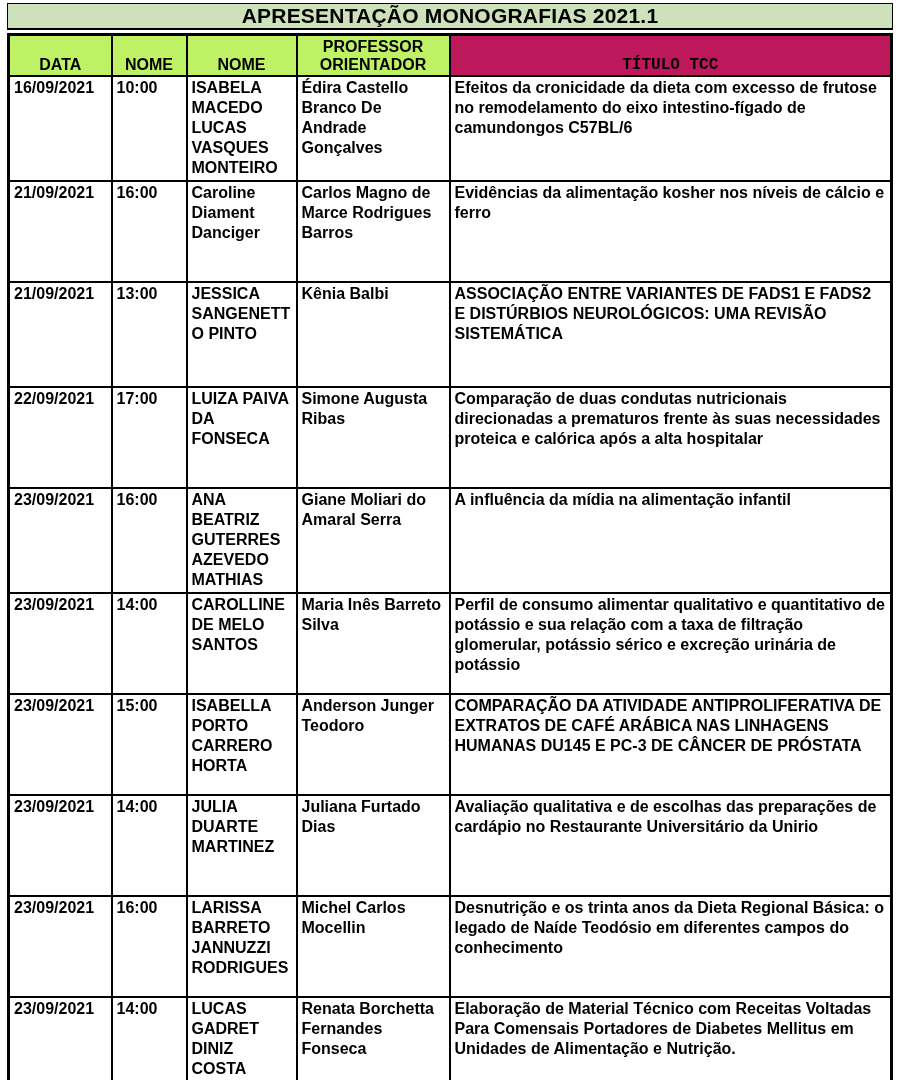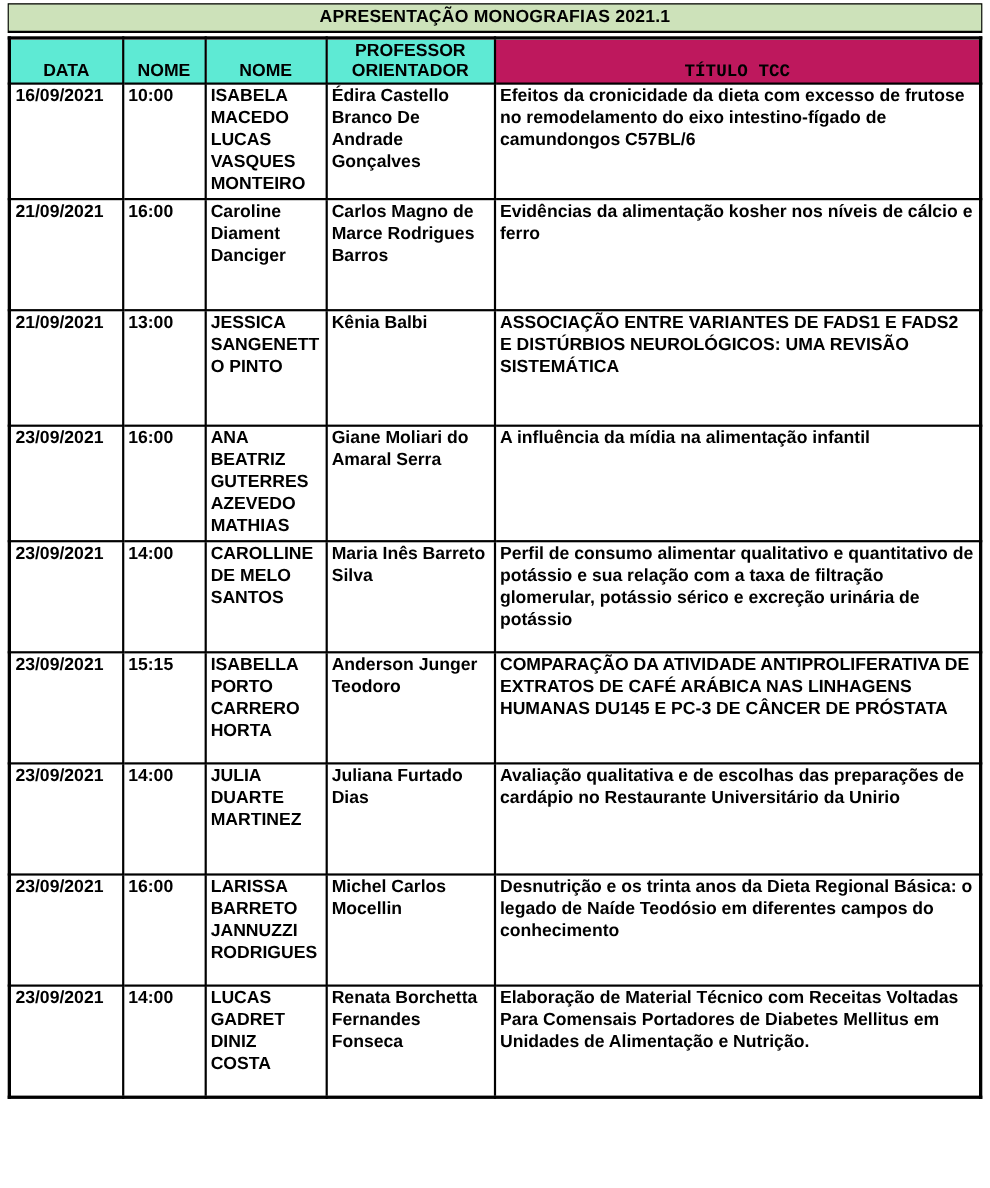--- a/index.html
+++ b/index.html
@@ -9,42 +9,42 @@
     font-family:"Liberation Sans", sans-serif;
     font-weight:bold; color:#000;
   }
   .title-bar {
     background:#cde2ba;
     border:1px solid #000;
     border-bottom-width:2px;
     height:24px;
     line-height:24px;
     text-align:center;
-    font-size:16px;
+    font-size:21px;
     letter-spacing:0.2px;
     margin-bottom:3px;
   }
   table.monog {
     border-collapse:collapse;
     table-layout:fixed;
     width:886px;
     border:3px solid #000;
   }
   .monog th, .monog td {
     border:2px solid #000;
     padding:1px 4px 2px 4px;
     overflow:hidden;
     word-wrap:break-word;
   }
   .monog th {
     vertical-align:bottom;
     font-size:16px;
     height:37px;
     padding-bottom:1px;
-    background:#5eead4;
+    background:#bef264;
   }
   th.col-data, th.col-hora { text-align:center; }
   th.col-nome, th.col-prof, th.col-titulo { text-align:center; }
   th.col-prof { line-height:18px; }
   th.col-titulo { background:#be185d;font-family:Liberation Mono, monospace; }
   .monog td {
     vertical-align:top;
     text-align:left;
     font-size:16px;
     line-height:20px;
@@ -93,36 +93,43 @@
     <td>Evidências da alimentação kosher nos níveis de cálcio e ferro</td>
   </tr>
         <tr>
     <td>21/09/2021</td>
     <td>13:00</td>
     <td>JESSICA SANGENETTO PINTO</td>
     <td>Kênia Balbi</td>
     <td>ASSOCIAÇÃO ENTRE VARIANTES DE FADS1 E FADS2 E DISTÚRBIOS NEUROLÓGICOS: UMA REVISÃO SISTEMÁTICA</td>
   </tr>
         <tr>
+    <td>22/09/2021</td>
+    <td>17:00</td>
+    <td>LUIZA PAIVA DA FONSECA</td>
+    <td>Simone Augusta Ribas</td>
+    <td>Comparação de duas condutas nutricionais direcionadas a prematuros frente às suas necessidades proteica e calórica após a alta hospitalar</td>
+  </tr>
+        <tr>
     <td>23/09/2021</td>
     <td>16:00</td>
     <td>ANA BEATRIZ GUTERRES AZEVEDO MATHIAS</td>
     <td>Giane Moliari do Amaral Serra</td>
     <td>A influência da mídia na alimentação infantil</td>
   </tr>
         <tr>
     <td>23/09/2021</td>
     <td>14:00</td>
     <td>CAROLLINE DE MELO SANTOS</td>
     <td>Maria Inês Barreto Silva</td>
     <td>Perfil de consumo alimentar qualitativo e quantitativo de potássio e sua relação com a taxa de filtração glomerular, potássio sérico e excreção urinária de potássio</td>
   </tr>
         <tr>
     <td>23/09/2021</td>
-    <td>15:15</td>
+    <td>15:00</td>
     <td>ISABELLA PORTO CARRERO HORTA</td>
     <td>Anderson Junger Teodoro</td>
     <td>COMPARAÇÃO DA ATIVIDADE ANTIPROLIFERATIVA DE EXTRATOS DE CAFÉ ARÁBICA NAS LINHAGENS HUMANAS DU145 E PC-3 DE CÂNCER DE PRÓSTATA</td>
   </tr>
         <tr>
     <td>23/09/2021</td>
     <td>14:00</td>
     <td>JULIA DUARTE MARTINEZ</td>
     <td>Juliana Furtado Dias</td>
     <td>Avaliação qualitativa e de escolhas das preparações de cardápio no Restaurante Universitário da Unirio</td>

